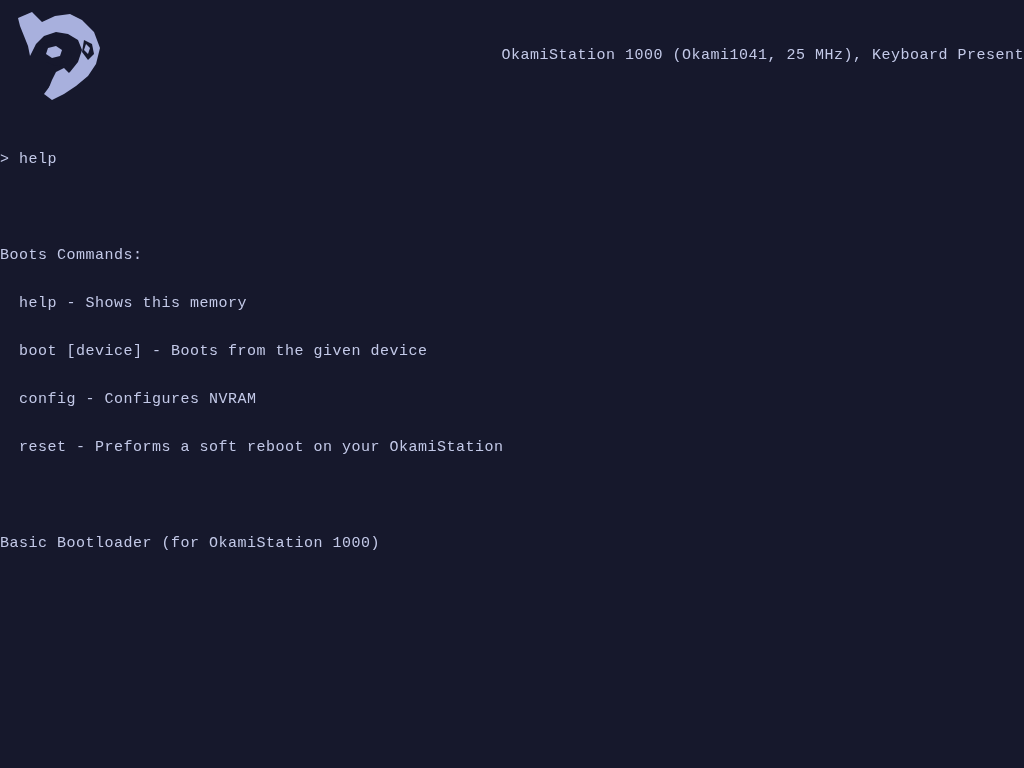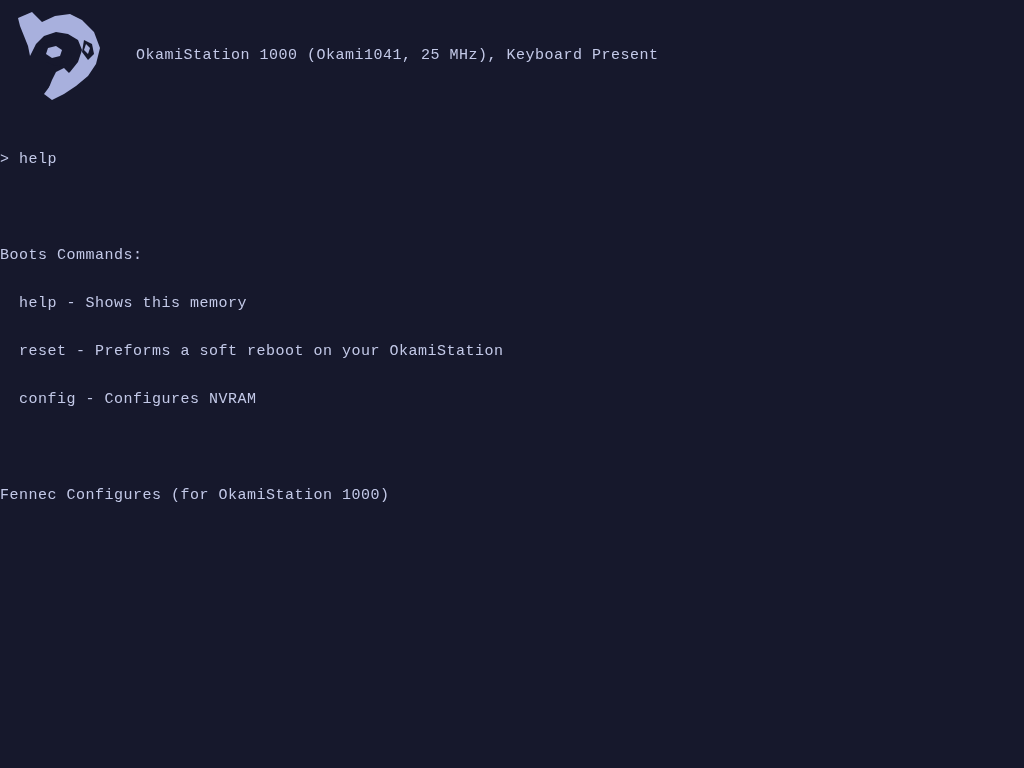--- a/index.html
+++ b/index.html
@@ -15,20 +15,21 @@
     line-height: 16px;
     width: 1024px;
     height: 768px;
     overflow: hidden;
     letter-spacing: 0.5px;
   }
   .header {
     display: flex;
     align-items: flex-start;
     padding: 0;
+    justify-content: space-between;
   }
   .logo {
     width: 120px;
     height: 120px;
     flex-shrink: 0;
     margin-right: 16px;
   }
   .header-text {
     padding-top: 48px;
   }
@@ -61,20 +62,21 @@
   <div class="header-text">
     <div class="line">OkamiStation 1000 (Okami1041, 25 MHz), Keyboard Present</div>
   </div>
 </div>
 
 <div class="terminal">
   <div class="line">&gt; help</div>
   <div class="line"></div>
   <div class="line">Boots Commands:</div>
   <div class="line">  help - Shows this memory</div>
+  <div class="line">  boot [device] - Boots from the given device</div>
+  <div class="line">  config - Configures NVRAM</div>
   <div class="line">  reset - Preforms a soft reboot on your OkamiStation</div>
-  <div class="line">  config - Configures NVRAM</div>
   <div class="line"></div>
-  <div class="line">Fennec Configures (for OkamiStation 1000)</div>
+  <div class="line">Basic Bootloader (for OkamiStation 1000)</div>
   
   
   
 </div>
 
 </body></html>

